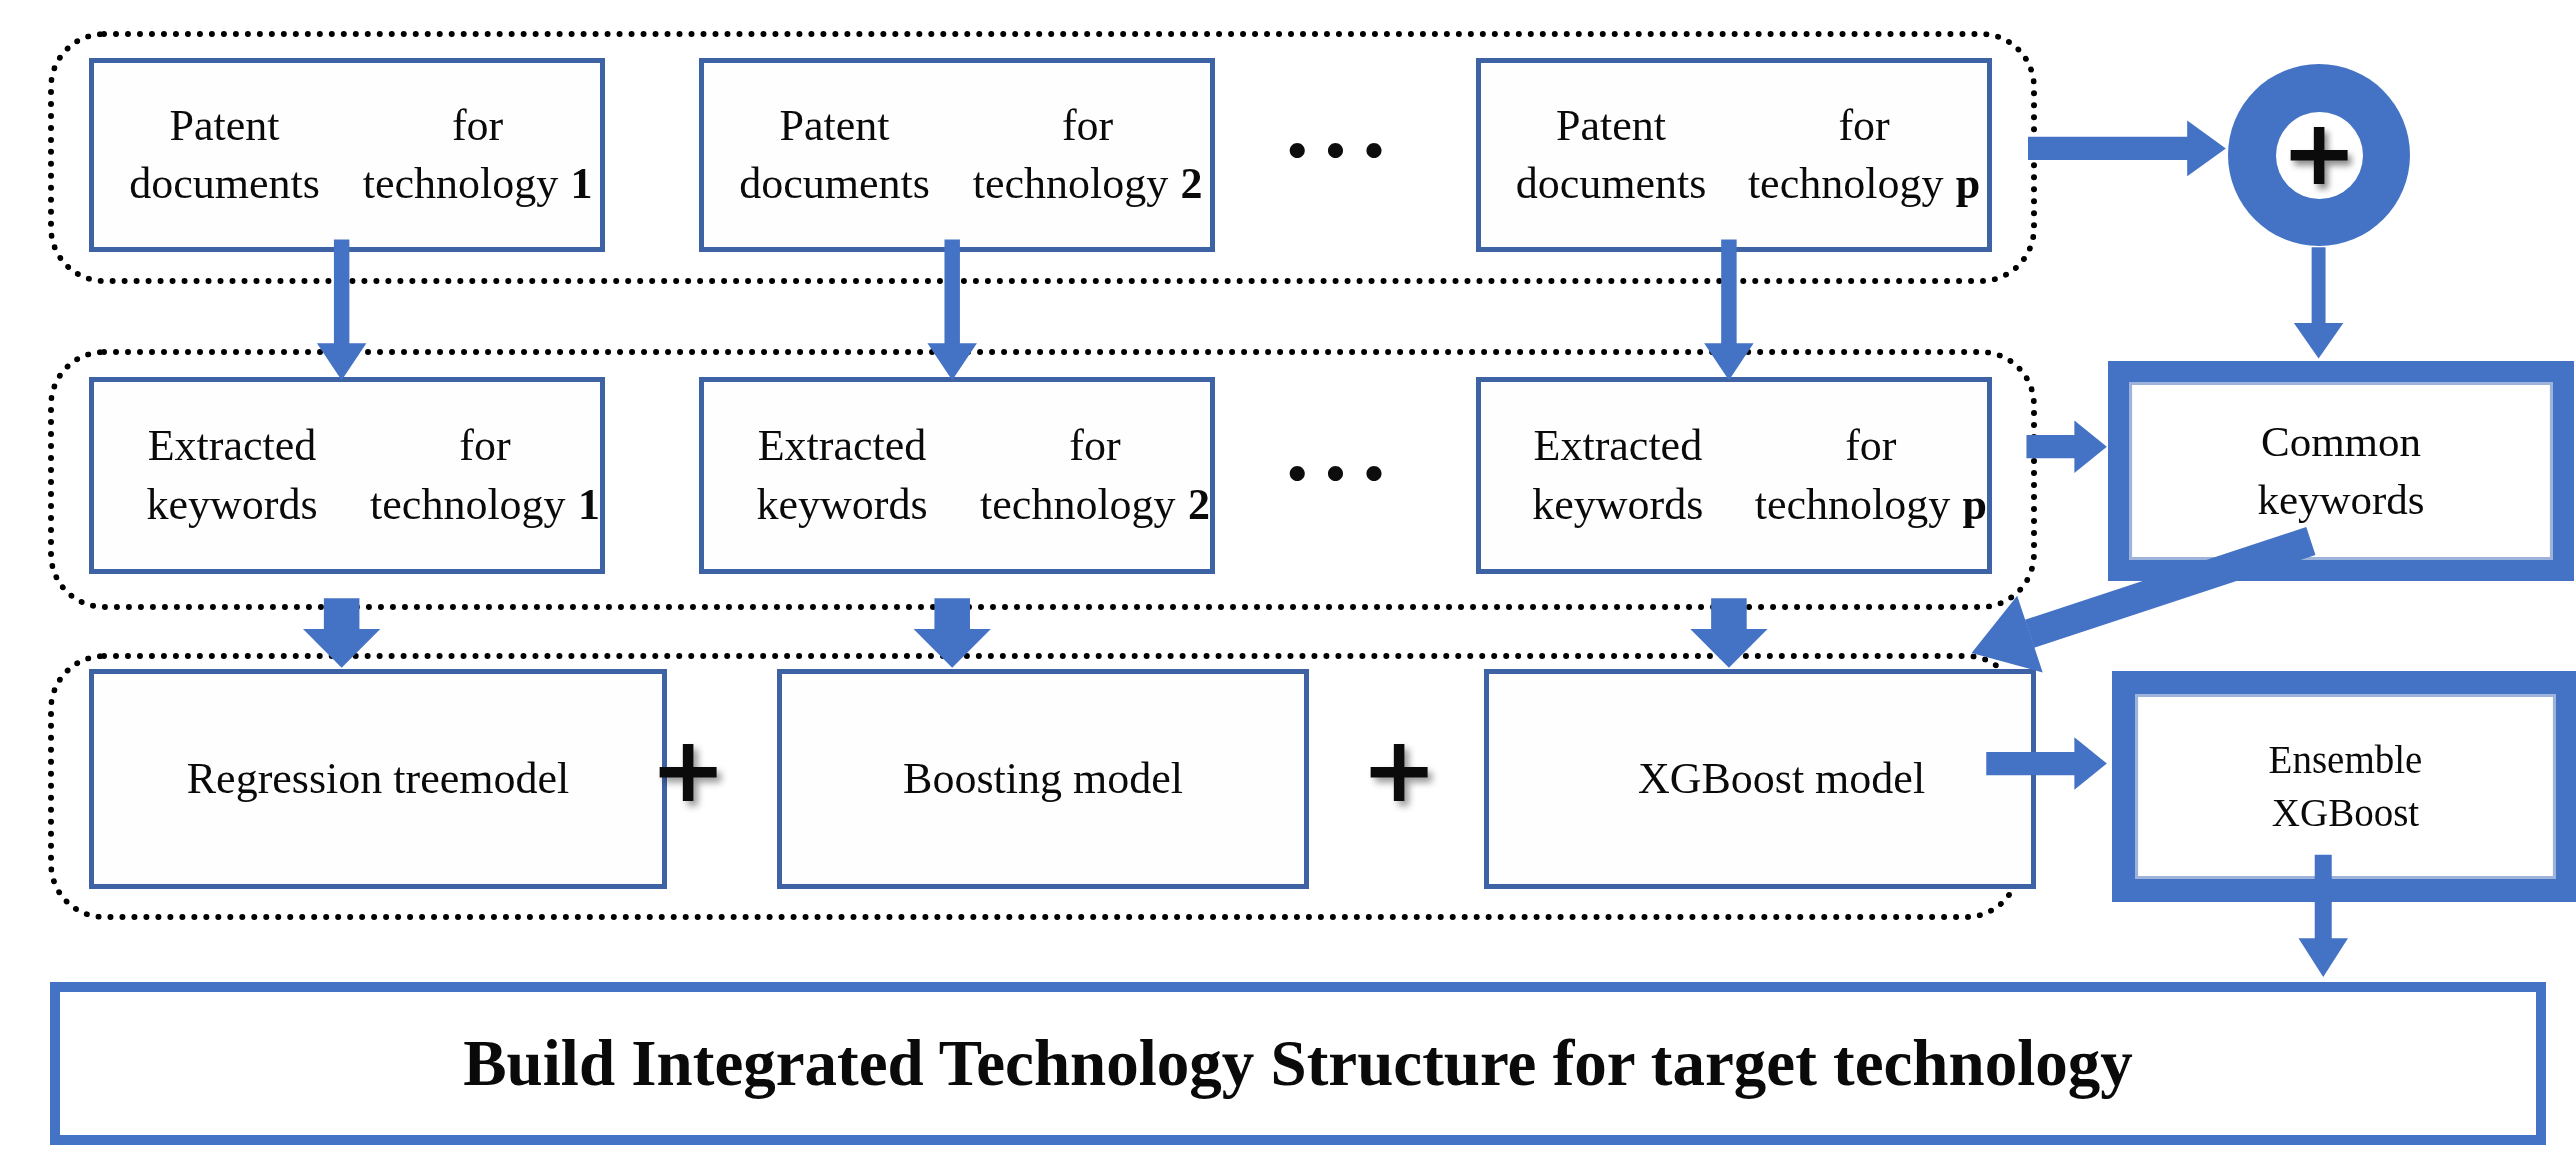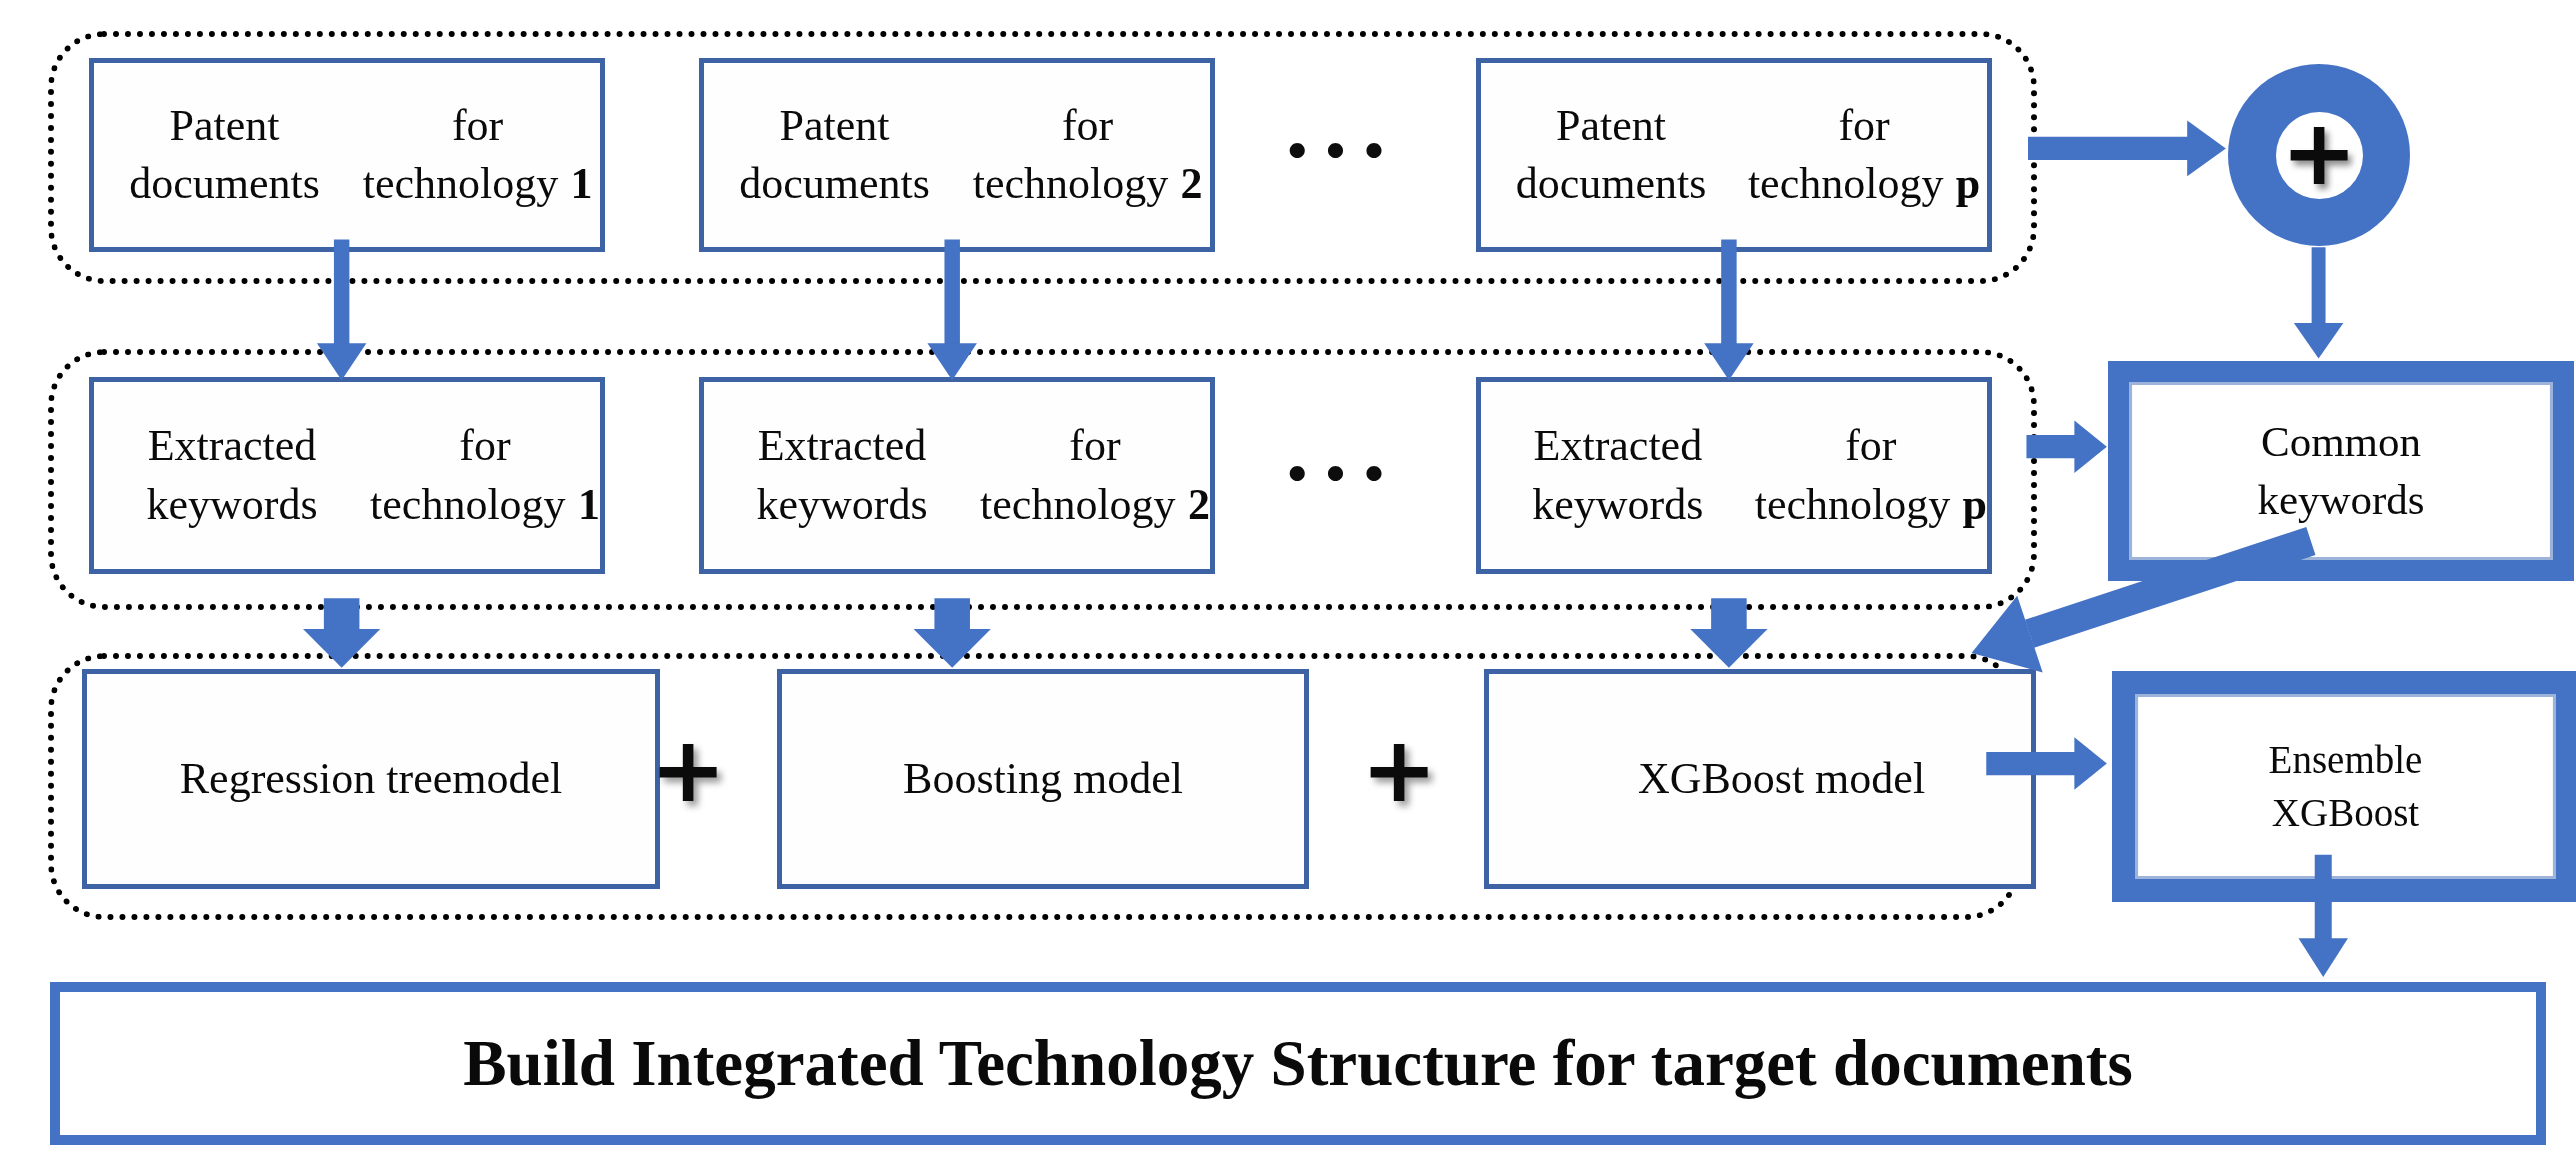--- a/index.html
+++ b/index.html
@@ -91,21 +91,21 @@
   <div class="box" style="left:699px; top:377px; width:506px; height:187px;">
     <span class="line">Extracted keywords</span>
     <span class="line"><span>for technology</span><span class="idx">2</span></span>
   </div>
   <div class="ellipsis" style="left:1229px; top:427px; width:224px; height:93px;">•••</div>
   <div class="box" style="left:1476px; top:377px; width:506px; height:187px;">
     <span class="line">Extracted keywords</span>
     <span class="line"><span>for technology</span><span class="idx">p</span></span>
   </div>
 
-  <div class="box" style="left:82px; top:669px; width:568px; height:210px;">
+  <div class="box" style="left:89px; top:669px; width:568px; height:210px;">
     <span class="line">Regression tree</span>
     <span class="line">model</span>
   </div>
   <div class="plus-op" style="left:634px; top:715px; width:108px; height:108px;">+</div>
   <div class="box" style="left:777px; top:669px; width:522px; height:210px;">
     <span class="line">Boosting model</span>
 
   </div>
   <div class="plus-op" style="left:1345px; top:715px; width:108px; height:108px;">+</div>
   <div class="box" style="left:1484px; top:669px; width:499px; height:210px;padding-left:43px;">
@@ -123,21 +123,21 @@
     <span class="line">Common</span>
     <span class="line">keywords</span>
   </div>
 
   <div class="thickbox" id="ensemble-learning">
     <span class="line">Ensemble</span>
     <span class="line">XGBoost</span>
   </div>
 
   <div class="banner">
-    <span>Build Integrated Technology Structure for target documents</span>
+    <span>Build Integrated Technology Structure for target technology</span>
   </div>
 
   <svg class="arrows" viewBox="0 0 3333 1488">
 
     <g>
       <line x1="442" y1="310" x2="442" y2="446" stroke-width="20"></line>
       <polygon points="410,444 474,444 442,492"></polygon>
     </g>
     <g>
       <line x1="1232" y1="310" x2="1232" y2="446" stroke-width="20"></line>

